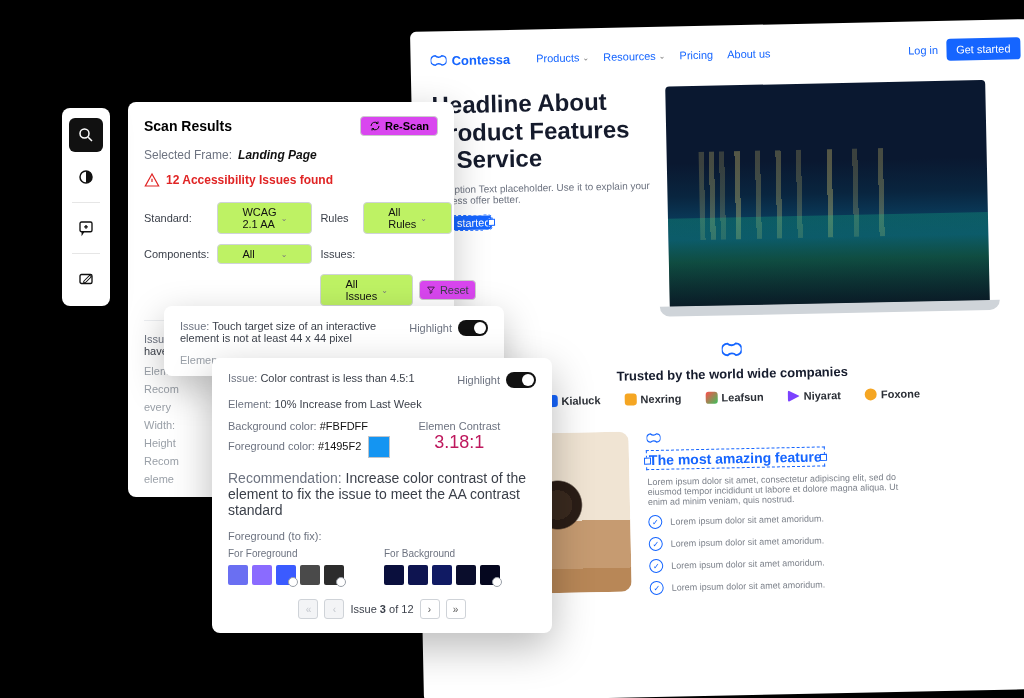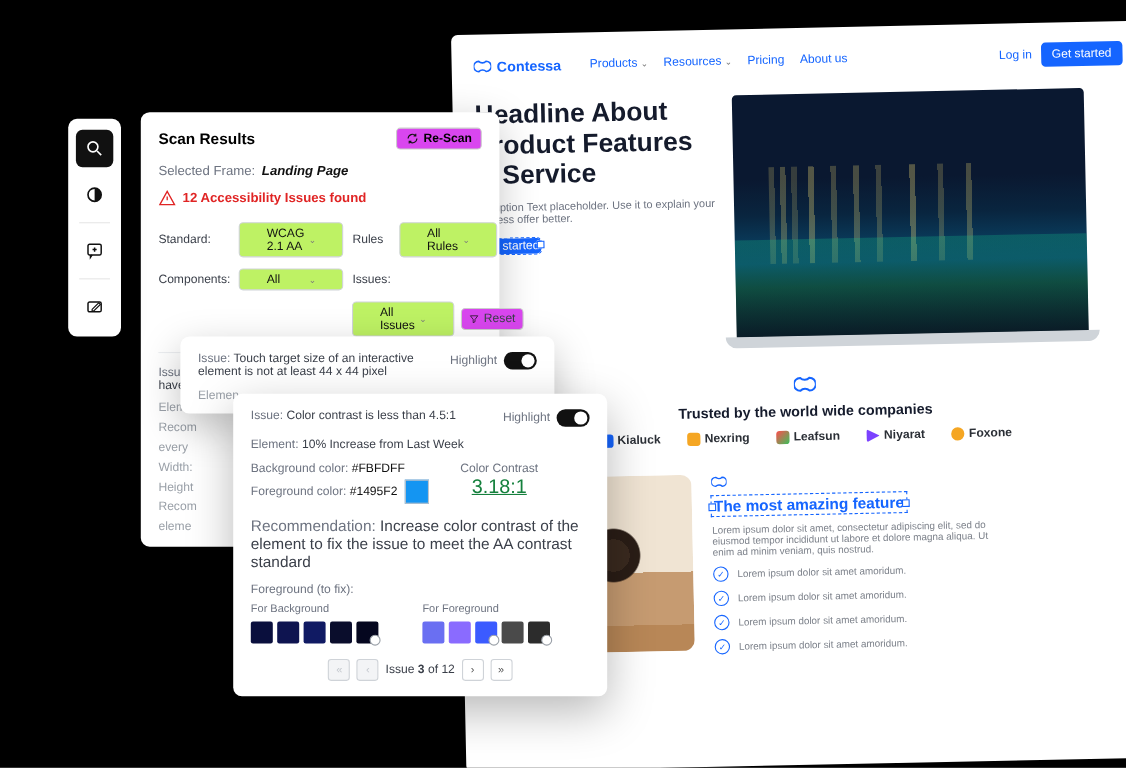--- a/index.html
+++ b/index.html
@@ -142,21 +142,21 @@
     padding:14px 16px 14px; font-size:11px; color:#3a3f49; z-index:8;
   }
   .card3 .hl{ display:flex; justify-content:space-between; }
   .card3 .lbl{ color:#6d7380;}
   .card3 .sect{ margin-top:10px;}
   .colors-row{ display:flex; gap:28px; margin-top:10px;}
   .colors-col{ font-size:11px; color:#6d7380;}
   .colors-col b{ font-weight:400; color:#111; font-size:11px;}
   .swatch{ width:22px; height:22px; border:1px solid #bfc4ca; display:inline-block; vertical-align:middle; margin-left:4px;}
   .ratio{ text-align:center; }
-  .ratio .val{ font-size:18px; font-weight:400; color:#15803d;text-decoration:underline;}
+  .ratio .val{ font-size:18px; font-weight:400; color:#be185d;}
   .reco{ margin-top:12px; font-size:14px;}
   .suggest{ margin-top:12px;}
   .sug-row{ display:flex; gap:40px; margin-top:6px;}
   .sug-col .sug-label{ font-size:10px; color:#6d7380; margin-bottom:6px;}
   .swatches{ display:flex; gap:4px;}
   .sw{ width:20px; height:20px; border-radius:2px; position:relative;}
   .sw.round-info::after{ content:""; position:absolute; right:-2px; bottom:-2px; width:8px; height:8px; border:1px solid #9aa0a8; border-radius:50%; background:#fff;}
   .pager{ display:flex; align-items:center; justify-content:center; gap:6px; margin-top:14px; font-size:11px;}
   .pg-btn{ width:20px; height:20px; border:1px solid #cfd3d8; border-radius:3px; display:flex; align-items:center; justify-content:center; font-size:10px; color:#555; background:#fff;}
   .pg-btn.dis{ color:#c4c8ce; background:#f3f4f6;}
@@ -409,53 +409,53 @@
   </div>
 
   <div class="colors-row">
     <div class="colors-col">
       <div><span>Background color:</span> <b>#FBFDFF</b></div>
       <div style="margin-top:4px"><span>Foreground color:</span> <b>#1495F2</b>
         <span class="swatch" style="background:#1495F2"></span>
       </div>
     </div>
     <div class="ratio">
-      <div class="lbl">Color Contrast</div>
+      <div class="lbl">Elemen Contrast</div>
       <div class="val">3.18:1</div>
     </div>
   </div>
 
   <div class="reco">
     <span class="lbl">Recommendation:</span>
     <span>Increase color contrast of the element to fix the issue to meet the AA contrast standard</span>
   </div>
 
   <div class="suggest">
     <div class="lbl">Foreground (to fix):</div>
     <div class="sug-row">
+      <div class="sug-col">
+        <div class="sug-label">For Foreground</div>
+        <div class="swatches">
+          <span class="sw" style="background:#6a6ff2"></span>
+          <span class="sw" style="background:#8a6bff"></span>
+          <span class="sw round-info" style="background:#3b5bff"></span>
+          <span class="sw" style="background:#4a4a4a"></span>
+          <span class="sw round-info" style="background:#2c2c2c"></span>
+        </div>
+      </div>
       <div class="sug-col">
         <div class="sug-label">For Background</div>
         <div class="swatches">
           <span class="sw" style="background:#0a0f3d"></span>
           <span class="sw" style="background:#0e1450"></span>
           <span class="sw" style="background:#101a63"></span>
           <span class="sw" style="background:#0a0d2c"></span>
           <span class="sw round-info" style="background:#05071f"></span>
         </div>
       </div>
-      <div class="sug-col">
-        <div class="sug-label">For Foreground</div>
-        <div class="swatches">
-          <span class="sw" style="background:#6a6ff2"></span>
-          <span class="sw" style="background:#8a6bff"></span>
-          <span class="sw round-info" style="background:#3b5bff"></span>
-          <span class="sw" style="background:#4a4a4a"></span>
-          <span class="sw round-info" style="background:#2c2c2c"></span>
-        </div>
-      </div>
     </div>
   </div>
 
   <div class="pager">
     <span class="pg-btn dis">«</span>
     <span class="pg-btn dis">‹</span>
     <span>
       <span>Issue </span><b>3</b><span> of </span><span>12</span>
     </span>
     <span class="pg-btn">›</span>

